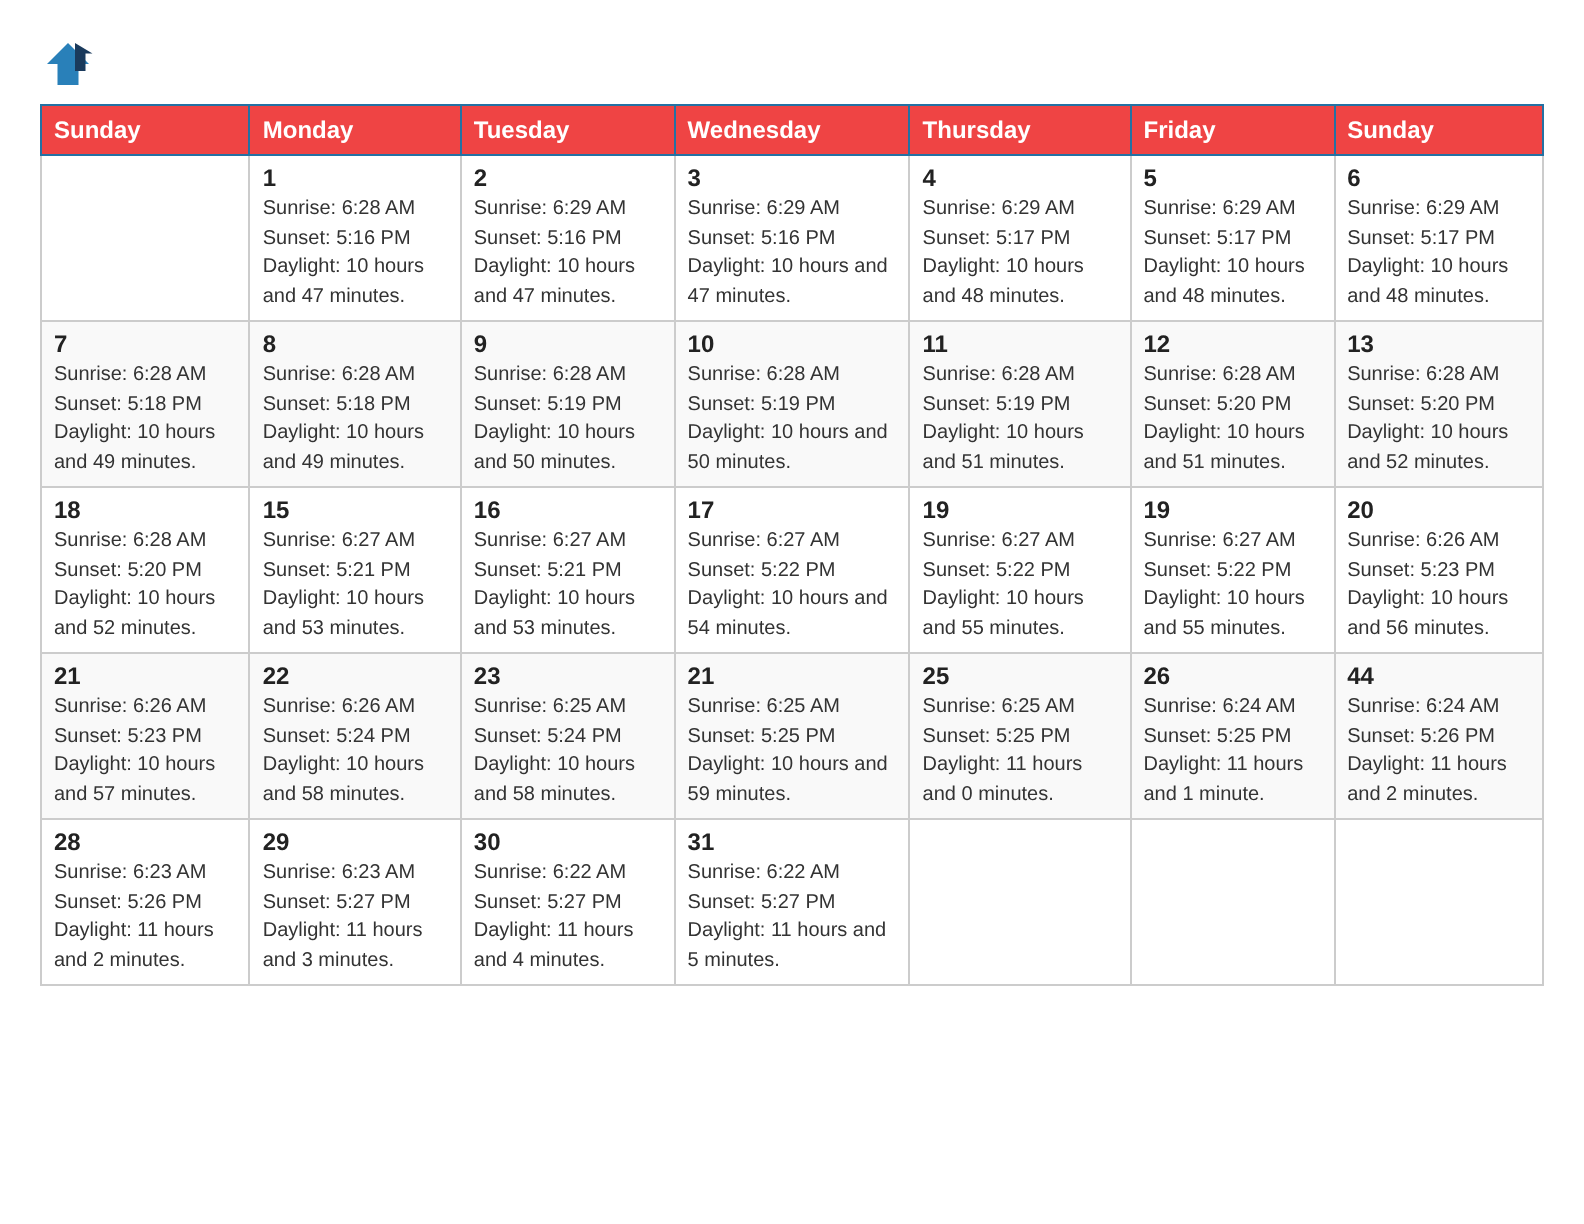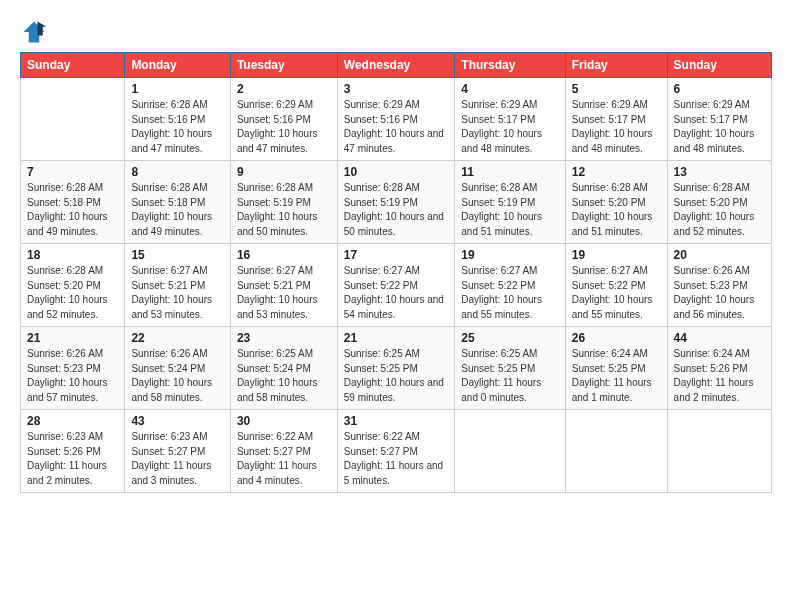--- a/index.html
+++ b/index.html
@@ -243,21 +243,21 @@
             <span class="day-number">44</span>
             <div class="day-info">Sunrise: 6:24 AM<br>Sunset: 5:26 PM<br>Daylight: 11 hours and 2 minutes.</div>
           </td>
         </tr>
         <tr>
           <td>
             <span class="day-number">28</span>
             <div class="day-info">Sunrise: 6:23 AM<br>Sunset: 5:26 PM<br>Daylight: 11 hours and 2 minutes.</div>
           </td>
           <td>
-            <span class="day-number">43</span>
+            <span class="day-number">29</span>
             <div class="day-info">Sunrise: 6:23 AM<br>Sunset: 5:27 PM<br>Daylight: 11 hours and 3 minutes.</div>
           </td>
           <td>
             <span class="day-number">30</span>
             <div class="day-info">Sunrise: 6:22 AM<br>Sunset: 5:27 PM<br>Daylight: 11 hours and 4 minutes.</div>
           </td>
           <td>
             <span class="day-number">31</span>
             <div class="day-info">Sunrise: 6:22 AM<br>Sunset: 5:27 PM<br>Daylight: 11 hours and 5 minutes.</div>
           </td>

